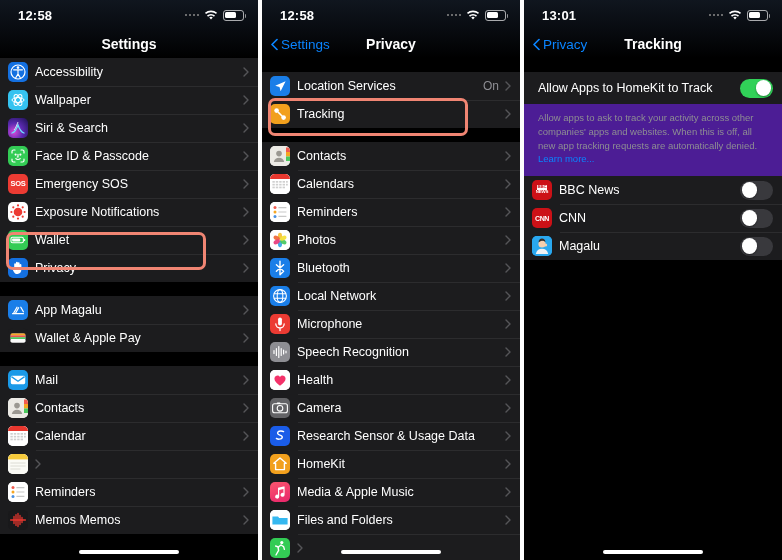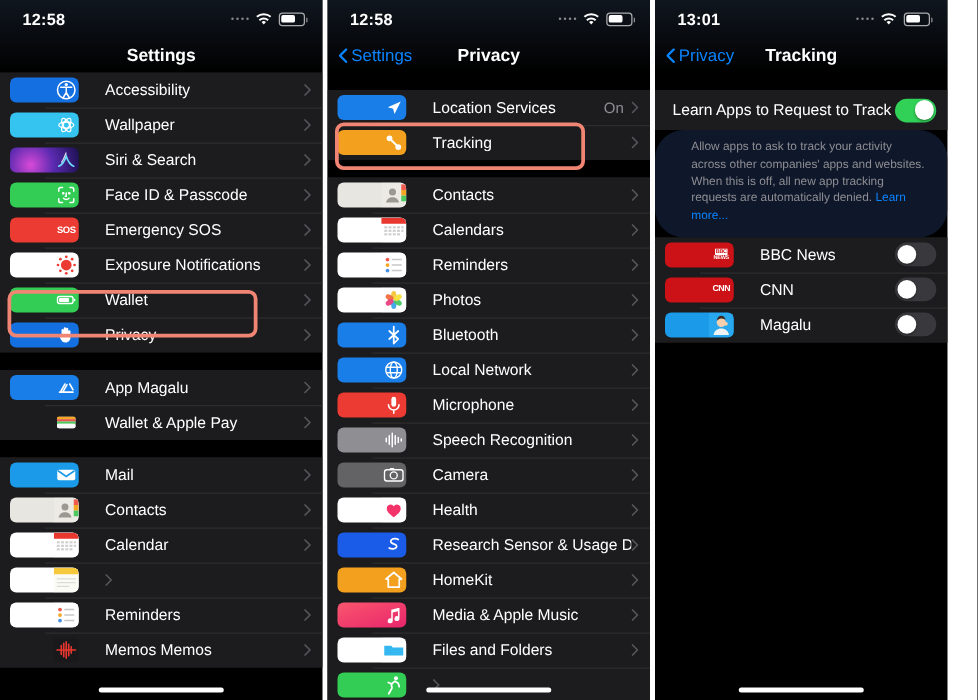--- a/index.html
+++ b/index.html
@@ -1,21 +1,21 @@
 <!DOCTYPE html>
 <html><head>
 <meta charset="utf-8">
 <style>
   html,body{margin:0;padding:0;background:#000;}
   body{width:782px;height:560px;overflow:hidden;font-family:"Liberation Sans",sans-serif;}
   .stage{position:relative;width:782px;height:560px;background:#fff;display:flex;}
   .panel{position:relative;height:560px;background:#000;overflow:hidden;flex:none;}
   .p1{width:258px;}
   .p2{width:258px;}
-  .p3{width:234px;}
+  .p3{width:258px;}
   .gap{width:4px;height:560px;background:#fdfdfd;flex:none;}
 
   
   .statusbar{height:30px;display:flex;align-items:center;justify-content:space-between;
              padding:0 14px 0 18px;box-sizing:border-box;}
   .clock{color:#fff;font-size:13px;font-weight:bold;letter-spacing:.2px;}
   .status-right{display:flex;align-items:center;gap:5px;}
   .dots{display:flex;gap:1.5px;align-items:flex-end;}
   .dots i{display:block;width:2.5px;height:2.5px;border-radius:50%;background:#8a8a8a;}
   .wifi{position:relative;width:14px;height:11px;}
@@ -32,41 +32,41 @@
   .nav-back{position:absolute;left:9px;top:50%;transform:translateY(-50%);
             display:flex;align-items:center;gap:3px;color:#0a84ff;font-size:13.5px;}
   .chev-left{width:7px;height:12px;flex:none;}
 
   
   .list{background:#1c1c1e;}
   .spacer{height:14px;background:#000;}
   .row{display:flex;align-items:center;height:28px;padding-left:8px;padding-right:9px;
        position:relative;background:#1c1c1e;}
   .row + .row::before{content:"";position:absolute;left:36px;right:0;top:0;height:1px;background:#2c2c2e;}
-  .icon{width:20px;height:20px;border-radius:5px;flex:none;margin-right:21px;
+  .icon{width:20px;height:20px;border-radius:5px;flex:none;margin-right:7px;
         display:flex;align-items:center;justify-content:center;overflow:hidden;
-        font-size:8px;color:#fff;font-weight:bold;line-height:1;padding-left:35px;}
+        font-size:8px;color:#fff;font-weight:bold;line-height:1;}
   .label{color:#fff;font-size:12.5px;flex:1;white-space:nowrap;overflow:hidden;}
   .value{color:#8e8e93;font-size:12px;margin-right:6px;}
   .chev{width:6px;height:10px;flex:none;opacity:.5;}
 
   
   .hl{position:absolute;border:3px solid #f08573;border-radius:7px;box-sizing:border-box;
       pointer-events:none;}
 
   
   .tgl{width:33px;height:19px;border-radius:10px;flex:none;position:relative;}
   .tgl.on{background:#31d158;}
   .tgl.off{background:#39393d;}
   .tgl b{position:absolute;top:1.6px;width:15.5px;height:15.5px;border-radius:50%;
          background:#fff;display:block;box-shadow:0 1px 2px rgba(0,0,0,.4);}
   .tgl.on b{right:1.6px;}
   .tgl.off b{left:1.6px;}
 
-  .footnote{color:#8e8e93;font-size:9.5px;line-height:1.45;padding:7px 14px 10px 29px;background:#0f172a;border-radius:23px;}
+  .footnote{color:#8e8e93;font-size:9.5px;line-height:1.45;padding:7px 14px 10px 14px;background:#4c1d95;}
   .footnote a{color:#0a84ff;text-decoration:none;}
 
   .homebar{position:absolute;bottom:6px;left:50%;transform:translateX(-50%);
            width:100px;height:4px;border-radius:3px;background:#fff;}
 
   .topfade{position:absolute;top:0;left:0;right:0;height:58px;
            background:linear-gradient(180deg,#10161f 0%,#05070a 70%,#000 100%);}
   .sbwrap{position:relative;z-index:2;}
 </style>
 </head>
@@ -550,40 +550,40 @@
                 <path d="M4 8.6v2.8M6.4 6.6v6.8M8.8 4.6v10.8M11.2 6.6v6.8M13.6 8v4M16 9.2v1.6"></path>
               </g>
             </svg>
         </span>
         <span class="label">Speech Recognition</span>
         <svg class="chev" viewBox="0 0 6 10">
             <path d="M1 1l4 4-4 4" stroke="#8e8e93" stroke-width="1.4" fill="none" stroke-linecap="round" stroke-linejoin="round"></path>
           </svg>
       </div>
       <div class="row">
+        <span class="icon" style="background:#fff">
+          <svg viewBox="0 0 20 20" width="20" height="20">
+              <rect width="20" height="20" fill="#fff"></rect>
+              <path d="M10 15.8C6.8 13.4 4.4 11.4 4.4 8.8A3.1 3.1 0 0 1 10 6.9a3.1 3.1 0 0 1 5.6 1.9c0 2.6-2.4 4.6-5.6 7z" fill="#f4336a"></path>
+            </svg>
+        </span>
+        <span class="label">Health</span>
+        <svg class="chev" viewBox="0 0 6 10">
+            <path d="M1 1l4 4-4 4" stroke="#8e8e93" stroke-width="1.4" fill="none" stroke-linecap="round" stroke-linejoin="round"></path>
+          </svg>
+      </div>
+      <div class="row">
         <span class="icon" style="background:#636366">
           <svg viewBox="0 0 20 20" width="20" height="20">
               <rect x="2.6" y="5.8" width="14.8" height="9" rx="2" fill="none" stroke="#fff" stroke-width="1.1"></rect>
               <circle cx="10" cy="10.3" r="2.8" fill="none" stroke="#fff" stroke-width="1.1"></circle>
               <rect x="6.8" y="4.4" width="3.6" height="1.6" rx=".6" fill="#fff"></rect>
             </svg>
         </span>
         <span class="label">Camera</span>
-        <svg class="chev" viewBox="0 0 6 10">
-            <path d="M1 1l4 4-4 4" stroke="#8e8e93" stroke-width="1.4" fill="none" stroke-linecap="round" stroke-linejoin="round"></path>
-          </svg>
-      </div>
-      <div class="row">
-        <span class="icon" style="background:#fff">
-          <svg viewBox="0 0 20 20" width="20" height="20">
-              <rect width="20" height="20" fill="#fff"></rect>
-              <path d="M10 15.8C6.8 13.4 4.4 11.4 4.4 8.8A3.1 3.1 0 0 1 10 6.9a3.1 3.1 0 0 1 5.6 1.9c0 2.6-2.4 4.6-5.6 7z" fill="#f4336a"></path>
-            </svg>
-        </span>
-        <span class="label">Health</span>
         <svg class="chev" viewBox="0 0 6 10">
             <path d="M1 1l4 4-4 4" stroke="#8e8e93" stroke-width="1.4" fill="none" stroke-linecap="round" stroke-linejoin="round"></path>
           </svg>
       </div>
       <div class="row">
         <span class="icon" style="background:#1a5ce8">
           <svg viewBox="0 0 20 20" width="20" height="20">
               <path d="M13.6 5.6c-1.4-.9-4.4-1-5.6.4-1.2 1.4.3 2.6 1.8 3.1 1.6.5 3.3 1.4 2.2 2.9-1.1 1.5-4.2 1.5-5.6.4" stroke="#fff" stroke-width="1.4" fill="none" stroke-linecap="round"></path>
             </svg>
         </span>
@@ -677,21 +677,21 @@
           <span>Privacy</span>
         </div>
         <div class="nav-title">Tracking</div>
       </div>
     </div>
 
     <div class="spacer"></div>
 
     <div class="list">
       <div class="row" style="height:32px">
-        <span class="label" style="margin-left:6px;font-size:12.5px">Learn Apps to Request to Track</span>
+        <span class="label" style="margin-left:6px;font-size:12.5px">Allow Apps to HomeKit to Track</span>
         <span class="tgl on">
             <b></b>
           </span>
       </div>
     </div>
 
     <div class="footnote">
       <span>Allow apps to ask to track your activity across other companies' apps and websites. When this is off, all new app tracking requests are automatically denied. </span><a href="#">Learn more...</a>
     </div>
 

